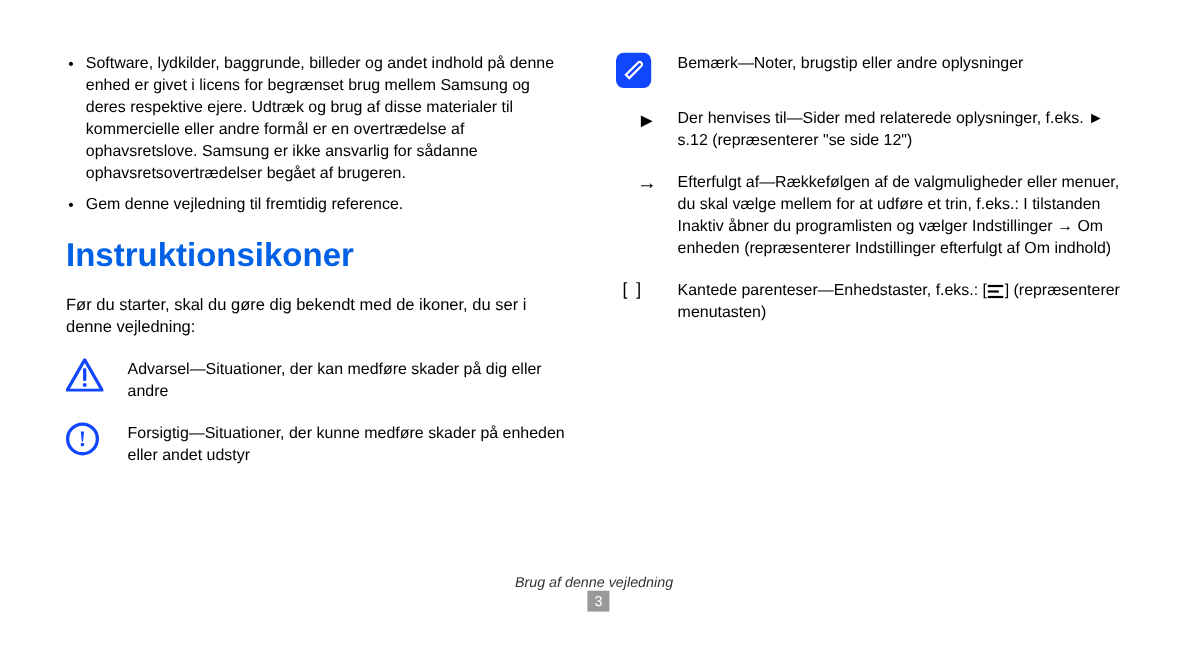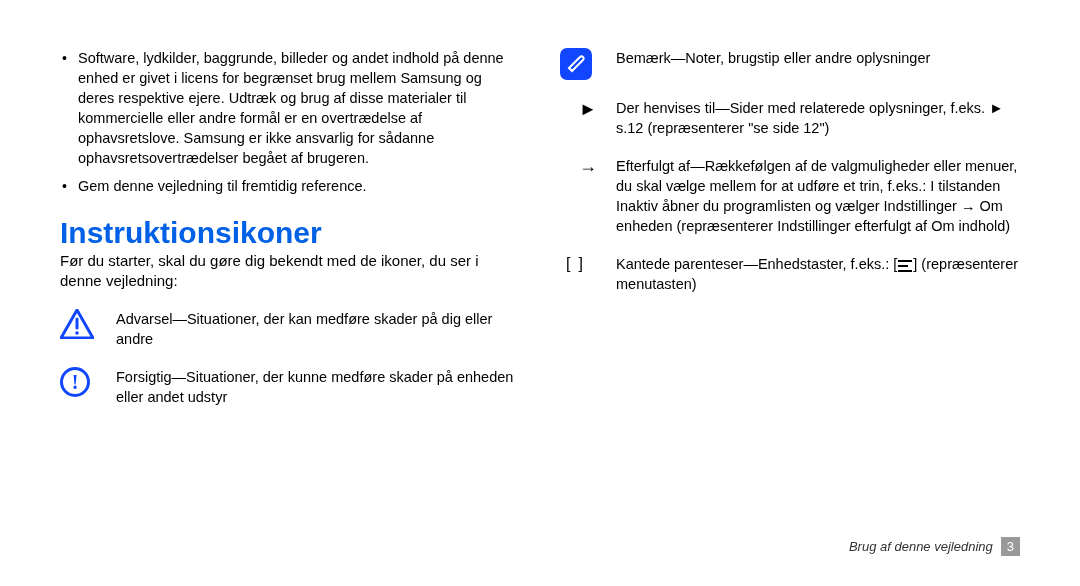--- a/index.html
+++ b/index.html
@@ -14,21 +14,21 @@
   .cols {
     display: flex;
     gap: 40px;
     flex: 1;
   }
   .col { width: 480px; }
   .bullets { margin-bottom: 20px; }
   .bullet-row { display: flex; margin-bottom: 8px; }
   .bullet-mark { width: 18px; flex: none; font-size: 14px; line-height: 20px; text-align: left; padding-left: 2px; }
   .bullet-text { font-size: 14.5px; line-height: 20px; }
-  .section-title { color: #0060e6; font-size: 30px; font-weight: 600; margin-bottom: 1px; }
+  .section-title { color: #0060e6; font-size: 30px; font-weight: 600; margin-bottom: 18px; }
   .intro { font-size: 15px; line-height: 20px; margin-bottom: 18px; }
   .icon-row { display: flex; margin-bottom: 18px; }
   .icon-cell { width: 56px; flex: none; display: flex; justify-content: flex-start; }
   .icon-cell.center { justify-content: center; }
   .icon-text { font-size: 14.5px; line-height: 20px; }
   .icon-text b { font-weight: 400; }
   
   .warn-tri {
     width: 34px; height: 30px; position: relative;
   }
@@ -54,21 +54,21 @@
     margin: 0 1px;
   }
   .menu-glyph::before, .menu-glyph::after {
     content: ""; position: absolute; left: 0; width: 14px; border-top: 2px solid #000;
   }
   .menu-glyph::before { top: 3px; width: 10px; }
   .menu-glyph::after { top: 8px; }
   .footer {
     margin-top: auto;
     display: flex; justify-content: flex-end; align-items: center;
-    font-size: 13px; font-style: italic; color: #333;
+    font-size: 13px; font-style: italic; color: #333; flex-direction: column;
   }
   .page-num {
     font-style: normal;
     background: #999; color: #fff;
     padding: 2px 6px; margin-left: 8px; font-size: 13px;
   }
 </style>
 </head>
 <body>
 

